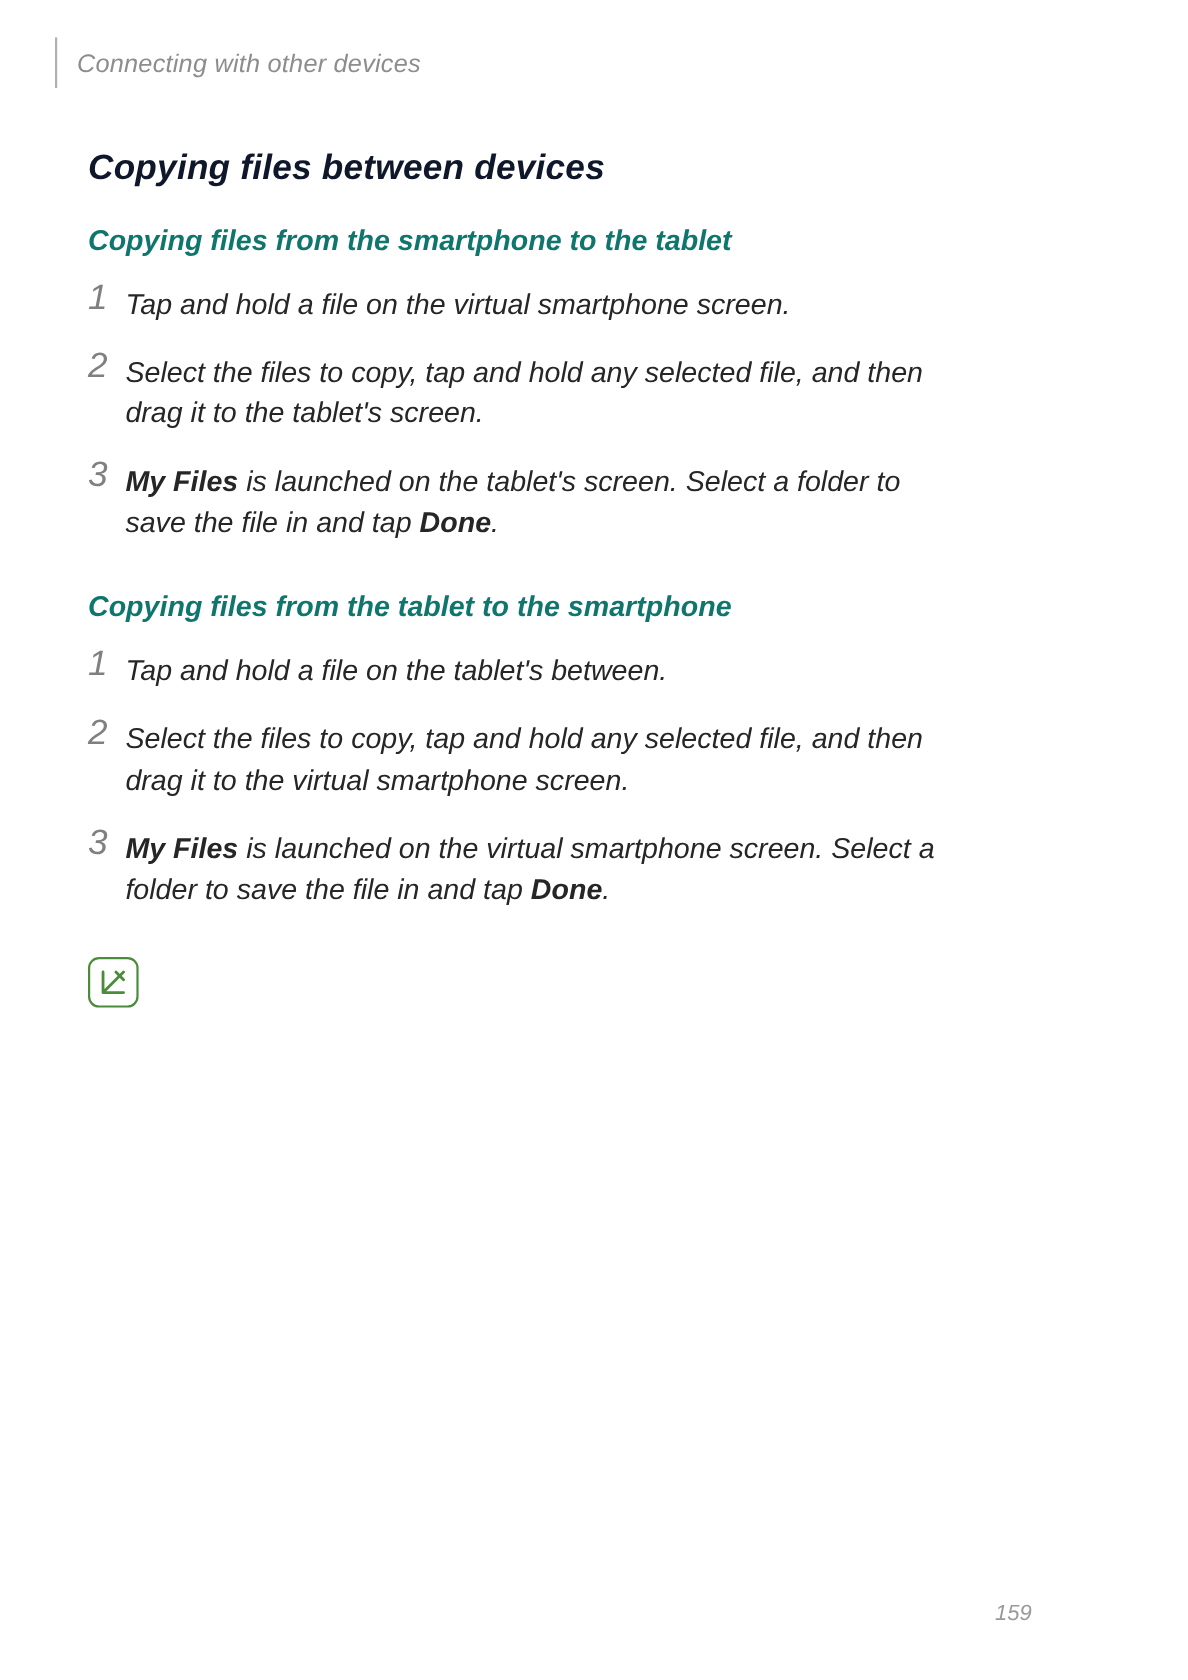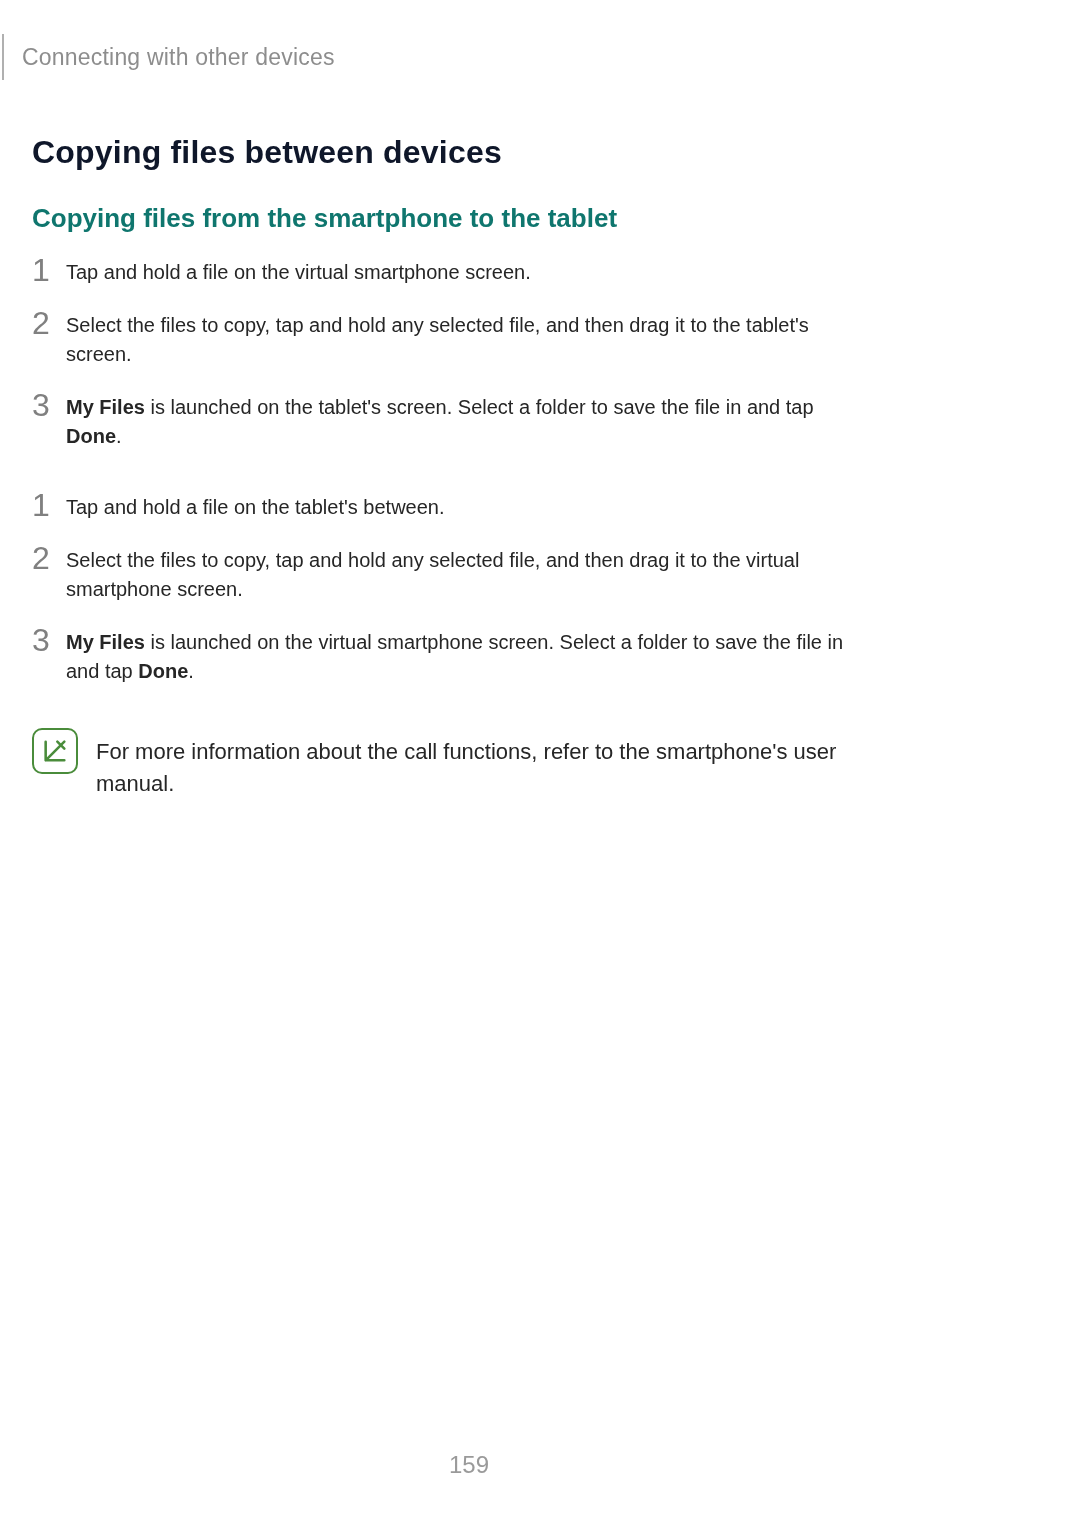--- a/index.html
+++ b/index.html
@@ -7,21 +7,22 @@
     padding: 0;
     background: #ffffff;
     font-family: "Segoe UI", "Helvetica Neue", Arial, sans-serif;
     color: #262626;
   }
   .page {
     width: 938px;
     height: 1527px;
     position: relative;
     box-sizing: border-box;
-    padding: 34px 80px 0 32px;
+    padding: 34px 80px 0 80px;
+    font-style: italic;
   }
   .header-row {
     display: flex;
     align-items: center;
     margin-bottom: 54px;
   }
   .header-bar {
     width: 2px;
     height: 46px;
     background: #b0b0b0;
@@ -55,21 +56,21 @@
   .step-num {
     font-size: 32px;
     font-weight: 400;
     color: #808080;
     width: 34px;
     flex-shrink: 0;
     line-height: 1;
     margin-top: -4px;
   }
   .step-body {
-    font-size: 20px;
+    font-size: 26px;
     line-height: 1.45;
     color: #262626;
   }
   .step-body b {
     font-weight: 700;
   }
   .para {
     font-size: 22px;
     line-height: 1.45;
     color: #262626;
@@ -98,22 +99,22 @@
     color: #262626;
     line-height: 1.45;
     margin-top: 8px;
   }
   .block { margin-bottom: 42px; }
   .page-number {
     position: absolute;
     bottom: 48px;
     left: 0;
     right: 0;
-    text-align: center;
-    font-size: 24px;
+    text-align: right;
+    font-size: 20px;
     color: #9a9a9a;
   }
 </style>
 </head>
 <body>
 
 <div class="page">
 
   <div class="header-row">
     <div class="header-bar"></div>
@@ -135,20 +136,21 @@
       <div class="step-body">Select the files to copy, tap and hold any selected file, and then drag it to the tablet's screen.</div>
     </div>
 
     <div class="step">
       <div class="step-num">3</div>
       <div class="step-body"><b>My Files</b><span> is launched on the tablet's screen. Select a folder to save the file in and tap </span><b>Done</b><span>.</span></div>
     </div>
   </div>
 
   <div class="block">
+    <h3 class="h3">Copying files from the tablet to the smartphone</h3>
 
     <div class="step">
       <div class="step-num">1</div>
       <div class="step-body">Tap and hold a file on the tablet's between.</div>
     </div>
 
     <div class="step">
       <div class="step-num">2</div>
       <div class="step-body">Select the files to copy, tap and hold any selected file, and then drag it to the virtual smartphone screen.</div>
     </div>
@@ -161,18 +163,17 @@
 
 
 
   <div class="note-row">
     <div class="note-icon">
       <svg viewBox="0 0 24 24" width="28" height="28">
         <path d="M4 20 L20 4 M4 4 L4 20 L20 20" fill="none" stroke="#4a8c3b" stroke-width="2.2" stroke-linecap="round" stroke-linejoin="round"></path>
         <path d="M14 4 L20 10" fill="none" stroke="#4a8c3b" stroke-width="2.2" stroke-linecap="round"></path>
       </svg>
     </div>
-    <div class="note-text">For more information about the call functions, refer to the smartphone's user manual.</div>
   </div>
 
   <div class="page-number">159</div>
 
 </div>
 
 </body></html>

